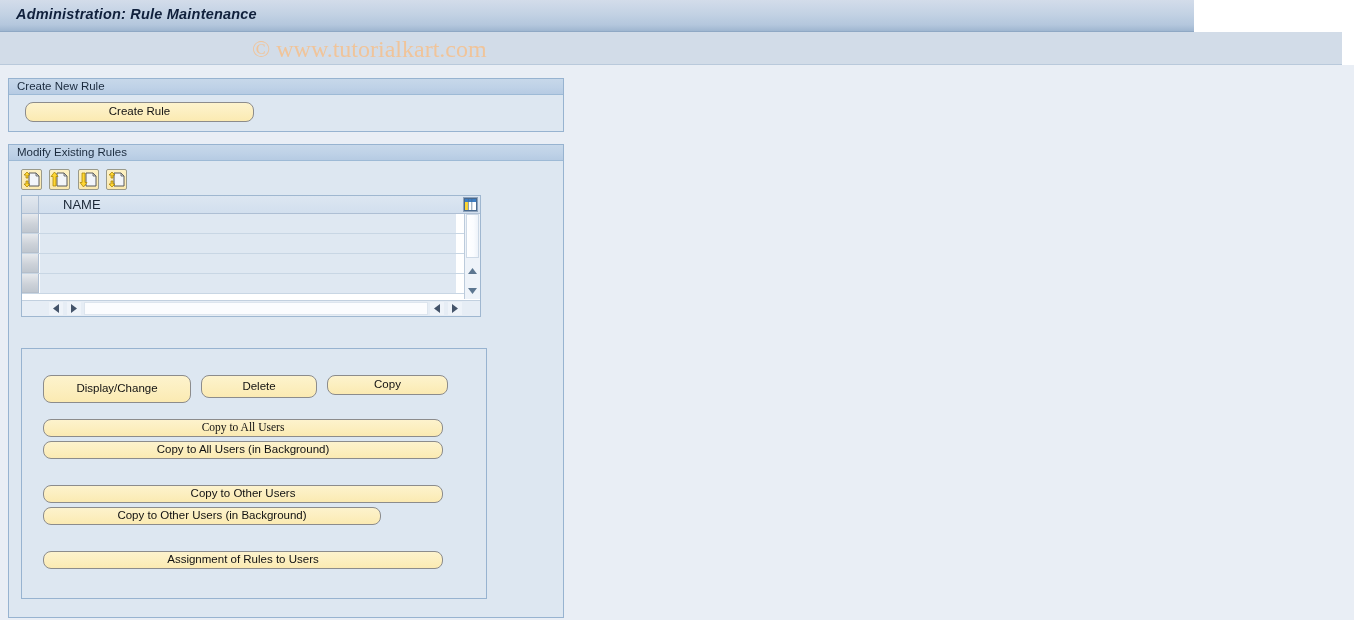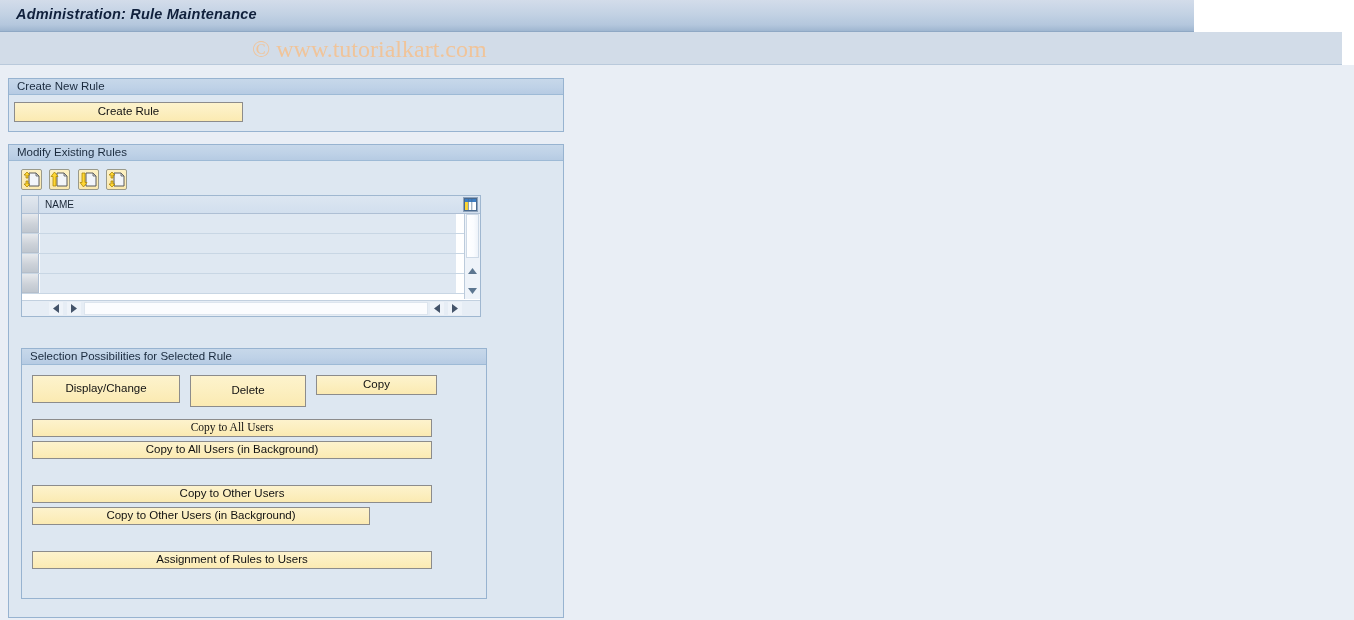--- a/index.html
+++ b/index.html
@@ -106,39 +106,40 @@
     left: 12px; top: 203px;
     width: 466px; height: 251px;
     background: #dde7f1;
   }
 
   
   .btn {
     position: absolute;
     background: linear-gradient(to bottom, #fdf3cd 0%, #fcefc0 50%, #fbeab2 100%);
     border: 1px solid #8c8c8c;
-    border-radius: 0;
+    border-radius: 8px;
     box-sizing: border-box;
     font-family: "Liberation Sans", sans-serif;
     font-size: 11.5px;
     color: #111111;
     text-align: center;
     line-height: 1;
     display: flex;
     align-items: center;
     justify-content: center;
     cursor: default;
     padding: 0;
     white-space: nowrap;
+    margin-left: 11px;
   }
 
   #btn-create-rule { left: 5px;  top: 23px; width: 229px; height: 20px; }
 
   #btn-display-change { left: 10px;  top: 26px; width: 148px; height: 28px; }
-  #btn-delete         { left: 168px; top: 26px; width: 116px; height: 32px; }
+  #btn-delete         { left: 168px; top: 26px; width: 116px; height: 23px; }
   #btn-copy           { left: 294px; top: 26px; width: 121px; height: 20px; }
 
   #btn-copy-all-users    { left: 10px; top: 70px;  width: 400px; height: 18px; font-family: Liberation Serif, serif; }
   #btn-copy-all-users-bg { left: 10px; top: 92px;  width: 400px; height: 18px; }
 
   #btn-copy-other-users    { left: 10px; top: 136px; width: 400px; height: 18px; }
   #btn-copy-other-users-bg { left: 10px; top: 158px; width: 338px; height: 18px; }
 
   #btn-assign-rules { left: 10px; top: 202px; width: 400px; height: 18px; }
 
@@ -190,23 +191,23 @@
     width: 17px; height: 17px;
     background: linear-gradient(to bottom, #e2e8ef 0%, #cfd8e3 100%);
     border-right: 1px solid #aebfd4;
     box-sizing: border-box;
   }
   #th-name {
     position: absolute;
     left: 18px; top: 0;
     height: 17px;
     line-height: 17px;
-    font-size: 10px;
+    font-size: 13px;
     color: #1b2736;
-    padding-left: 5px;
+    padding-left: 23px;
     white-space: nowrap;
   }
   #col-config-btn {
     position: absolute;
     right: 2px;
     top: 1px;
     width: 15px; height: 15px;
     border: 1px solid #8fa3bb;
     background: #e8eef6;
     box-sizing: border-box;
@@ -438,23 +439,20 @@
         </div>
         <div class="h-arrow" id="h-right2">
           <svg class="tri" width="8" height="11" viewBox="0 0 8 11">
               <polygon points="7,5.5 1,1 1,10" fill="#44546a"></polygon>
             </svg>
         </div>
       </div>
     </div>
 
     <div class="groupbox" id="gb-selection">
-      <div class="gb-header">
-        <span class="gb-title">Selection Possibilities for Selected Rule</span>
-      </div>
 
       <button class="btn" id="btn-display-change">Display/Change</button>
       <button class="btn" id="btn-delete">Delete</button>
       <button class="btn" id="btn-copy">Copy</button>
 
       <button class="btn" id="btn-copy-all-users">Copy to All Users</button>
       <button class="btn" id="btn-copy-all-users-bg">Copy to All Users (in Background)</button>
 
       <button class="btn" id="btn-copy-other-users">Copy to Other Users</button>
       <button class="btn" id="btn-copy-other-users-bg">Copy to Other Users (in Background)</button>

